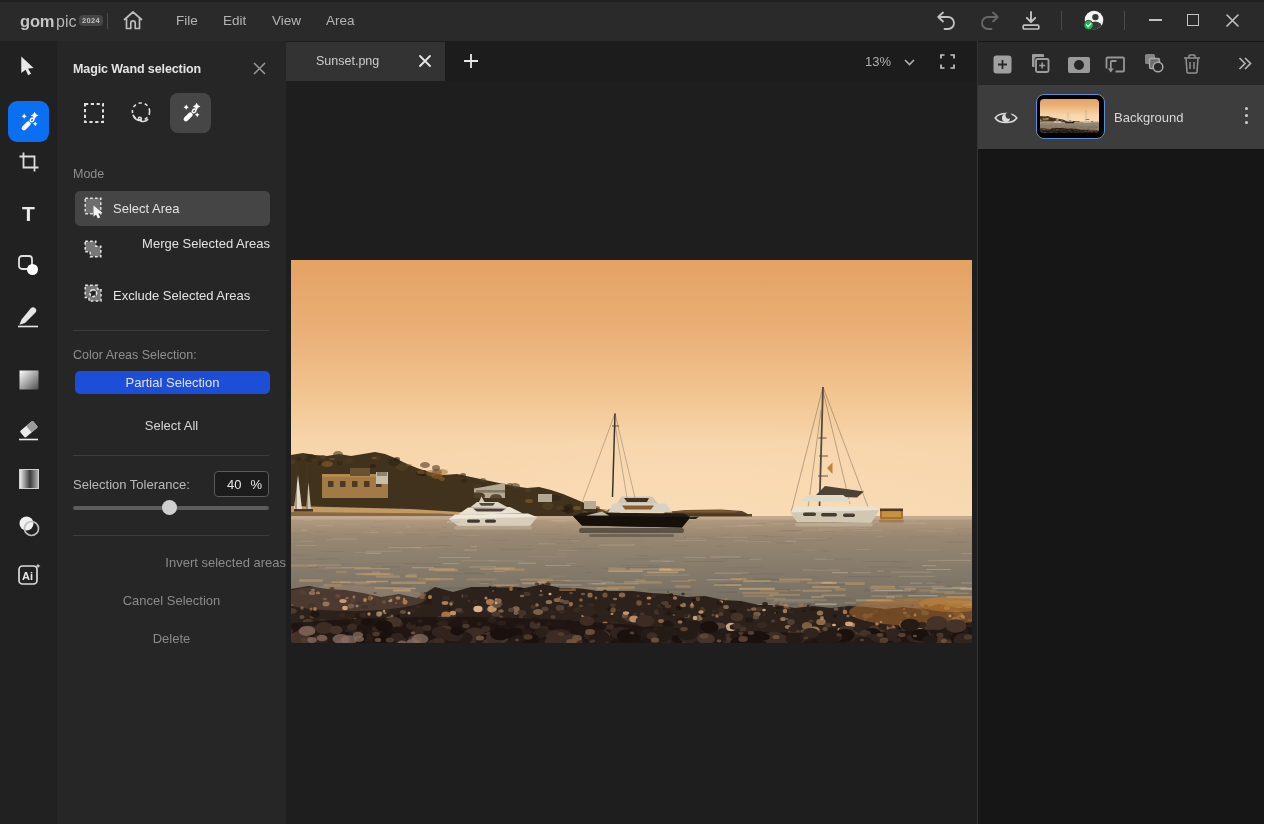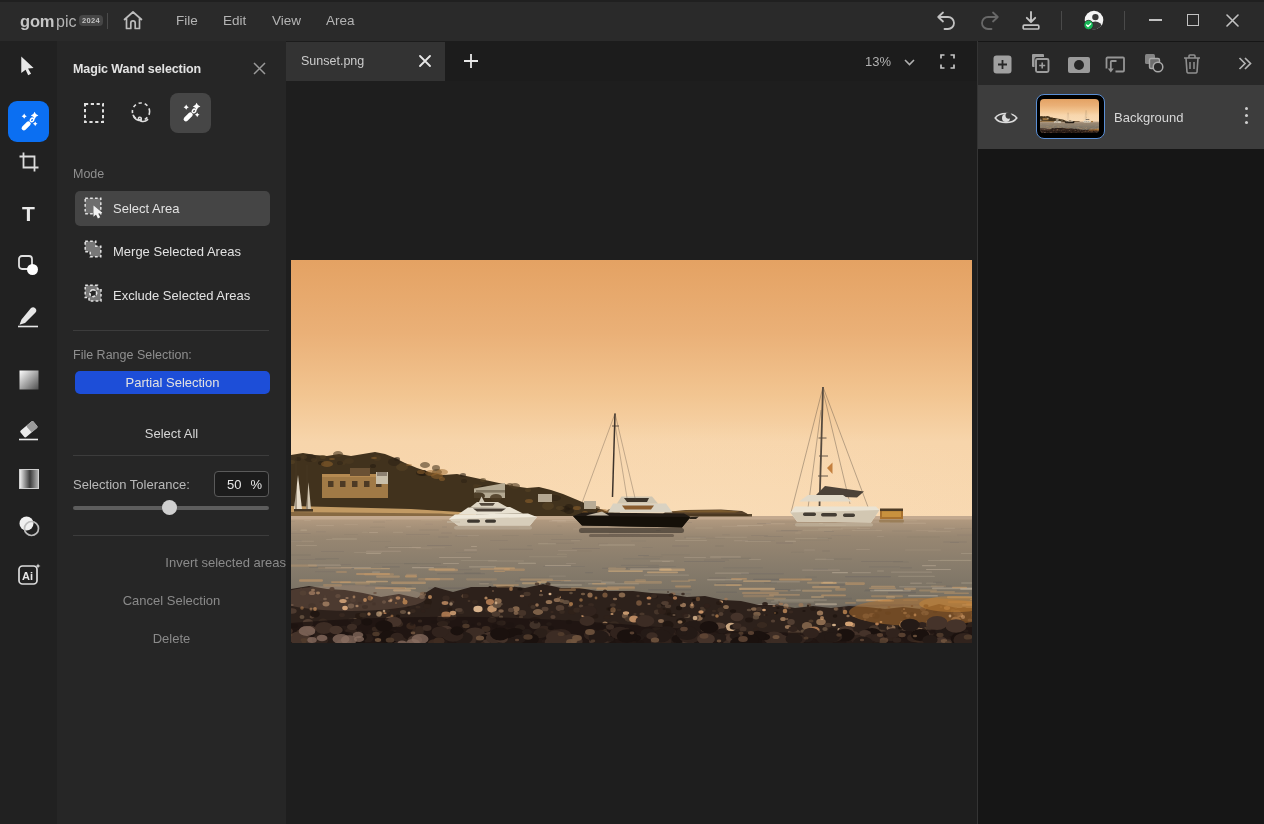--- a/index.html
+++ b/index.html
@@ -184,57 +184,57 @@
 
     <div class="mlabel" style="top:126px;">Mode</div>
 
     <div class="modebtn" style="top:150px; background:#454545;">
         <span style="margin-left:38px; white-space:nowrap;">Select Area</span>
       </div>
     <svg class="abs" style="left:27px; top:156px;" width="22" height="22" viewBox="0 0 22 22">
       <rect x="1.2" y="1.2" width="15.6" height="15.6" fill="#6e6e6e" stroke="#e2e2e2" stroke-width="1.5" stroke-dasharray="2.7 2.2"></rect>
       <path d="M9.5 8.5 L18.3 15.8 L14.2 16.4 L16.2 20.3 L13.9 21.4 L12 17.4 L9.5 19.8 Z" fill="#f2f2f2"></path>
     </svg>
-    <div class="modebtn" style="top:193px;">
+    <div class="modebtn" style="top:185px;justify-content:flex-end;">
         <span style="margin-left:38px; white-space:nowrap;">Merge Selected Areas</span>
       </div>
     <svg class="abs" style="left:27px; top:199px;" width="22" height="22" viewBox="0 0 22 22">
       <path d="M1.2 1.2 H11.8 V6.2 H16.8 V16.8 H6.2 V11.8 H1.2 Z" fill="#777777" stroke="#e2e2e2" stroke-width="1.5" stroke-dasharray="2.7 2.2"></path>
     </svg>
     <div class="modebtn" style="top:237px;">
         <span style="margin-left:38px; white-space:nowrap;">Exclude Selected Areas</span>
       </div>
     <svg class="abs" style="left:27px; top:243px;" width="22" height="22" viewBox="0 0 22 22">
       <path d="M1.2 1.2 H13.5 V5 H17 V17 H5 V13.5 H1.2 Z M9.2 5.8 A3.4 3.4 0 1 0 9.2 12.6 A3.4 3.4 0 1 0 9.2 5.8 Z" fill="#777777" fill-rule="evenodd" stroke="#e2e2e2" stroke-width="1.5" stroke-dasharray="2.7 2.2"></path>
       <circle cx="9.2" cy="9.2" r="3.4" fill="none" stroke="#e2e2e2" stroke-width="1.2" stroke-dasharray="2.2 1.8"></circle>
     </svg>
 
     <div class="sep" style="top:289px;"></div>
-    <div class="mlabel" style="top:307px;">File Range Selection:</div>
+    <div class="mlabel" style="top:307px;">Color Areas Selection:</div>
     <div class="modebtn" style="top:330px; height:23px; background:#1d4ed8; justify-content:center;">Partial Selection</div>
-    <div class="dimbtn" style="top:377px; color:#d6d6d6;margin-top:8px;">Select All</div>
+    <div class="dimbtn" style="top:377px; color:#d6d6d6;">Select All</div>
 
     <div class="sep" style="top:414px;"></div>
     <div class="abs" style="left:16px; top:436px; color:#b9b9b9; font-size:13px;">Selection Tolerance:</div>
     <div class="abs" style="left:157px; top:430px; width:55px; height:26px; background:#1c1c1c; border:1px solid #5a5a5a; border-radius:4px;">
-      <span class="abs" style="left:12px; top:5px; color:#e8e8e8; font-size:13px;">50</span>
+      <span class="abs" style="left:12px; top:5px; color:#e8e8e8; font-size:13px;">40</span>
       <span class="abs" style="right:6px; top:5px; color:#e8e8e8; font-size:13px;">%</span>
     </div>
     <div class="abs" style="left:16px; top:465px; width:196px; height:4px; background:#5d5d5d; border-radius:2px;"></div>
     <div class="abs" style="left:105px; top:459px; width:15px; height:15px; background:#cfcfcf; border-radius:50%;"></div>
 
     <div class="sep" style="top:494px;"></div>
     <div class="dimbtn" style="top:514px;text-align:right;">Invert selected areas</div>
     <div class="dimbtn" style="top:552px;">Cancel Selection</div>
     <div class="dimbtn" style="top:590px;">Delete</div>
   </div>
 
   <div id="canvas"></div>
   <div id="tabbar">
-    <div id="tab1"><span style="margin-left:15px;">Sunset.png</span></div>
+    <div id="tab1"><span style="margin-left:30px;">Sunset.png</span></div>
     <svg class="abs" style="left:133px; top:14px;" width="12" height="12" viewBox="0 0 12 12">
       <path d="M1 1 L11 11 M11 1 L1 11" stroke="#e8e8e8" stroke-width="1.8" stroke-linecap="round"></path>
     </svg>
     <svg class="abs" style="left:177px; top:12px;" width="16" height="16" viewBox="0 0 16 16">
       <path d="M8 1 V15 M1 8 H15" stroke="#e8e8e8" stroke-width="1.8"></path>
     </svg>
     <span class="abs" style="left:579px; top:13px; color:#b0b0b0; font-size:13px;">13%</span>
     <svg class="abs" style="left:618px; top:18px;" width="11" height="7" viewBox="0 0 11 7">
       <path d="M1 1 L5.5 5.5 L10 1" fill="none" stroke="#b0b0b0" stroke-width="1.6"></path>
     </svg>

